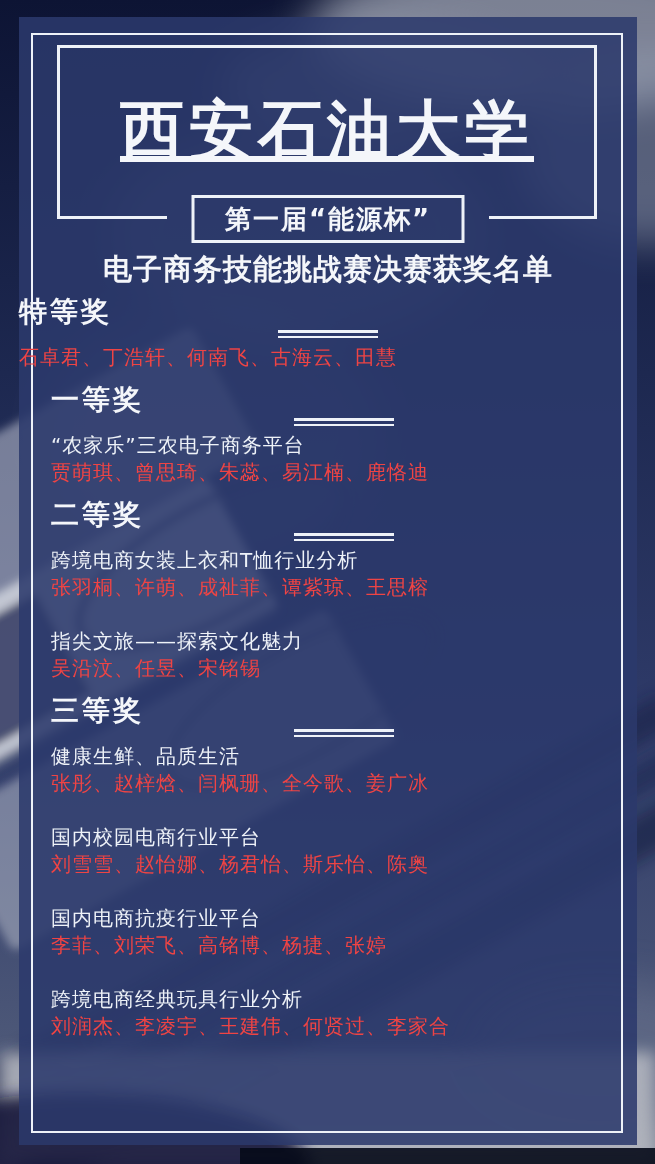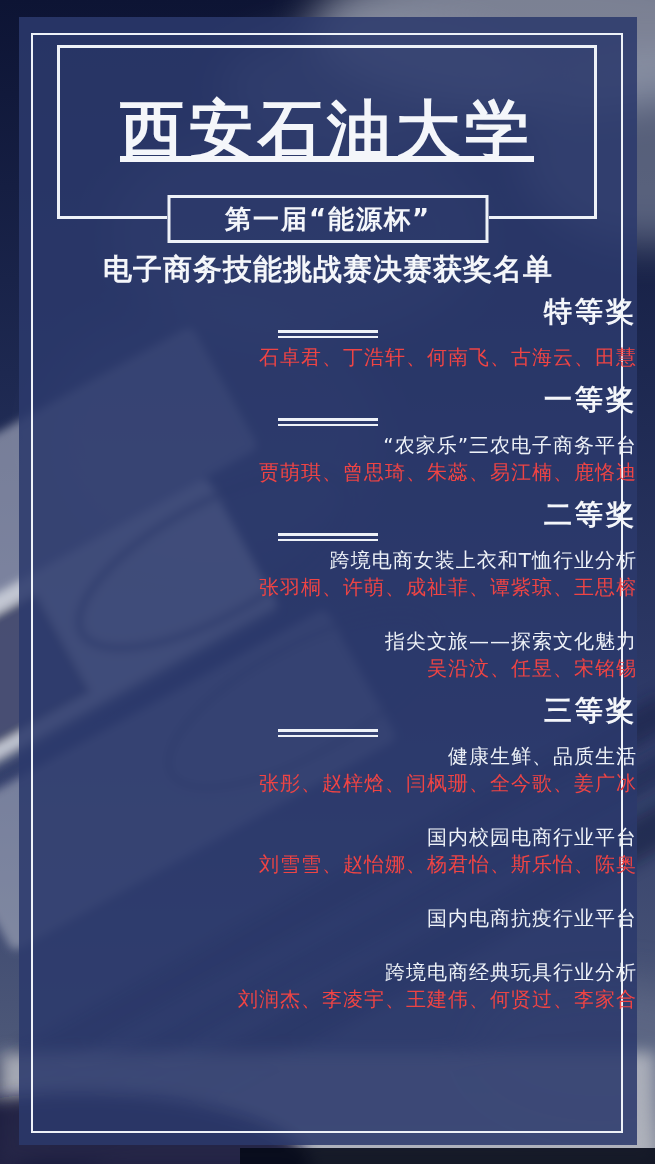--- a/index.html
+++ b/index.html
@@ -31,38 +31,38 @@
   .frame-seg.left{left:38px;width:110px;}
   .frame-seg.right{left:470px;right:40px;}
   .uni{
     position:absolute;top:28px;left:38px;right:40px;height:171px;margin:0;
     display:flex;align-items:center;justify-content:center;
     font-size:64px;font-weight:900;letter-spacing:5px;
     color:var(--text-white,#f6f8fb);white-space:nowrap;text-decoration:underline;
   }
   .badge{
     position:absolute;top:178px;left:50%;transform:translateX(-50%);
-    width:321px;height:48px;box-sizing:border-box;
+    width:273px;height:48px;box-sizing:border-box;
     border:3px solid var(--frame-white,#eef2f8);
     display:flex;align-items:center;justify-content:center;
   }
   .badge span{
     font-size:26px;font-weight:800;letter-spacing:2px;
     color:var(--text-white,#f4f6fa);white-space:nowrap;
   }
   .subtitle{
     position:absolute;top:233px;left:0;right:0;margin:0;
     text-align:center;font-size:29px;font-weight:800;letter-spacing:1px;
     color:var(--text-white,#f2f5fa);white-space:nowrap;
   }
   .awards{
     position:absolute;top:280px;left:0;right:0;
-    text-align:right;color:#e9edf5;
-  }
-  .award + .award{margin-top:14px;}
+    text-align:left;color:#e9edf5;
+  }
+  .award + .award{margin-top:14px;margin-left:32px;}
   .level{
     margin:0;font-size:28px;line-height:30px;font-weight:800;
     letter-spacing:3px;color:var(--text-white,#f2f5fa);
   }
   .rule{display:flex;flex-direction:column;align-items:center;gap:3px;margin-top:3px;}
   .rule i{display:block;width:100px;background:var(--frame-white,#edf1f8);}
   .rule i.a{height:3px;}
   .rule i.b{height:2px;}
   .entries{margin-top:6px;}
   .entry{font-size:20px;line-height:27px;}
@@ -197,20 +197,21 @@
     <div class="members">张彤、赵梓焓、闫枫珊、全今歌、姜广冰</div>
   </div>
 
   <div class="entry">
     <div class="project">国内校园电商行业平台</div>
     <div class="members">刘雪雪、赵怡娜、杨君怡、斯乐怡、陈奥</div>
   </div>
 
   <div class="entry">
     <div class="project">国内电商抗疫行业平台</div>
+    <div class="members">李菲、刘荣飞、高铭博、杨捷、张婷</div>
   </div>
 
   <div class="entry">
     <div class="project">跨境电商经典玩具行业分析</div>
     <div class="members">刘润杰、李凌宇、王建伟、何贤过、李家合</div>
   </div>
 </div>
   </section>
 </div>
   </div>

